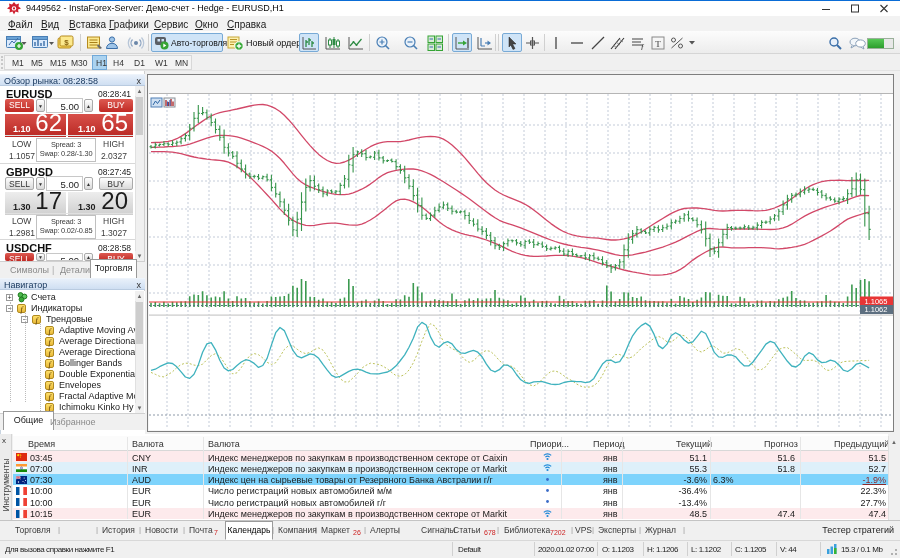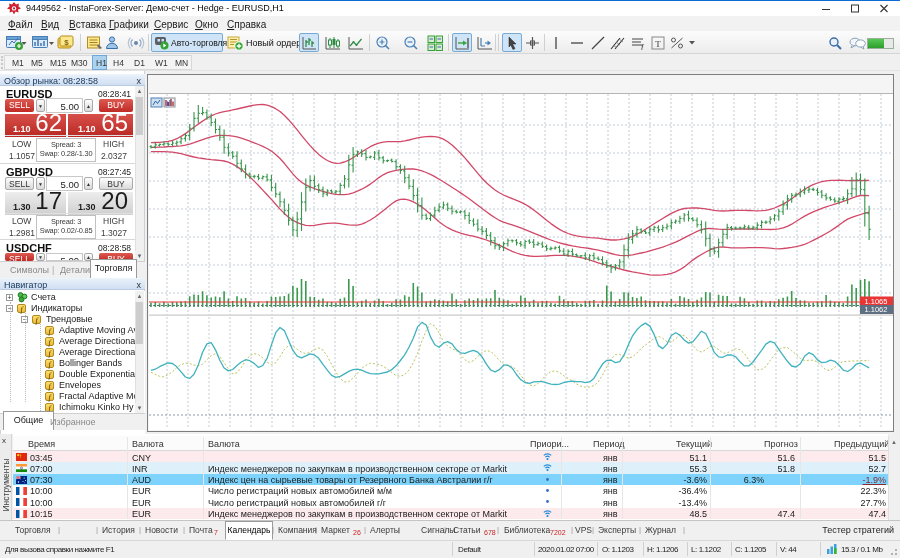--- a/index.html
+++ b/index.html
@@ -436,20 +436,21 @@
 <div class="abs" style="left:13px;top:451.0px;width:875px;height:11.3px;background:#fdeaec;overflow:hidden">
 <svg style="position:absolute;left:3px;top:2px" width="11" height="8" viewBox="0 0 11 8">
         <rect width="11" height="8" fill="#de2910"></rect>
         <circle cx="2.2" cy="2.2" r="1.1" fill="#ffde00"></circle>
         <circle cx="4.2" cy="1.2" r="0.5" fill="#ffde00"></circle>
         <circle cx="4.8" cy="2.6" r="0.5" fill="#ffde00"></circle>
         <circle cx="4.4" cy="4" r="0.5" fill="#ffde00"></circle>
       </svg>
 <span class="cell" style="left:17px;top:1.5px">03:45</span>
 <span class="cell" style="left:119px;top:1.5px">CNY</span>
+<span class="cell" style="left:195px;top:1.5px">Индекс менеджеров по закупкам в производственном секторе от Caixin</span>
 <span style="position:absolute;left:529px;top:1px"><svg width="11" height="9" viewBox="0 0 11 9">
           <circle cx="5.5" cy="7" r="1.1" fill="#1e88d8"></circle>
           <path d="M3.4 5.2a3 3 0 014.2 0" stroke="#1e88d8" stroke-width="1.1" fill="none"></path>
           <path d="M1.8 3.4a5.3 5.3 0 017.4 0" stroke="#1e88d8" stroke-width="1.1" fill="none"></path>
         </svg></span>
 <span class="cell" style="left:590px;top:1.5px;width:17px">янв</span>
 <span class="cell" style="left:587px;top:1.5px;width:107px;text-align:right">51.1</span>
 <span class="cell" style="left:700px;top:1.5px;width:82px;text-align:right">51.6</span>
 <span class="cell" style="left:790px;top:1.5px;width:83px;text-align:right;">51.5</span>
 </div>
@@ -487,21 +488,21 @@
         <circle cx="2.5" cy="6" r="0.7" fill="#fff"></circle>
       </svg>
 <span class="cell" style="left:17px;top:1.5px">07:30</span>
 <span class="cell" style="left:119px;top:1.5px">AUD</span>
 <span class="cell" style="left:195px;top:1.5px">Индекс цен на сырьевые товары от Резервного Банка Австралии г/г</span>
 <span style="position:absolute;left:529px;top:1px"><svg width="11" height="9" viewBox="0 0 11 9">
           <circle cx="5.5" cy="4.5" r="1.4" fill="#3a6bc8"></circle>
         </svg></span>
 <span class="cell" style="left:590px;top:1.5px;width:17px">янв</span>
 <span class="cell" style="left:587px;top:1.5px;width:107px;text-align:right">-3.6%</span>
-<span class="cell" style="left:700px;top:1.5px;width:82px;text-align:center">6.3%</span>
+<span class="cell" style="left:700px;top:1.5px;width:82px;text-align:left">6.3%</span>
 <span class="cell" style="left:790px;top:1.5px;width:83px;text-align:right;text-decoration:underline;color:#8a2a2a;">-1.9%</span>
 </div>
 <div class="abs" style="left:13px;top:484.9px;width:875px;height:11.3px;background:#ffffff;overflow:hidden">
 <svg style="position:absolute;left:3px;top:2px" width="11" height="8" viewBox="0 0 11 8">
         <rect width="3.7" height="8" fill="#0055a4"></rect>
         <rect x="3.7" width="3.6" height="8" fill="#fff"></rect>
         <rect x="7.3" width="3.7" height="8" fill="#ef4135"></rect>
       </svg>
 <span class="cell" style="left:17px;top:1.5px">10:00</span>
 <span class="cell" style="left:119px;top:1.5px">EUR</span>

